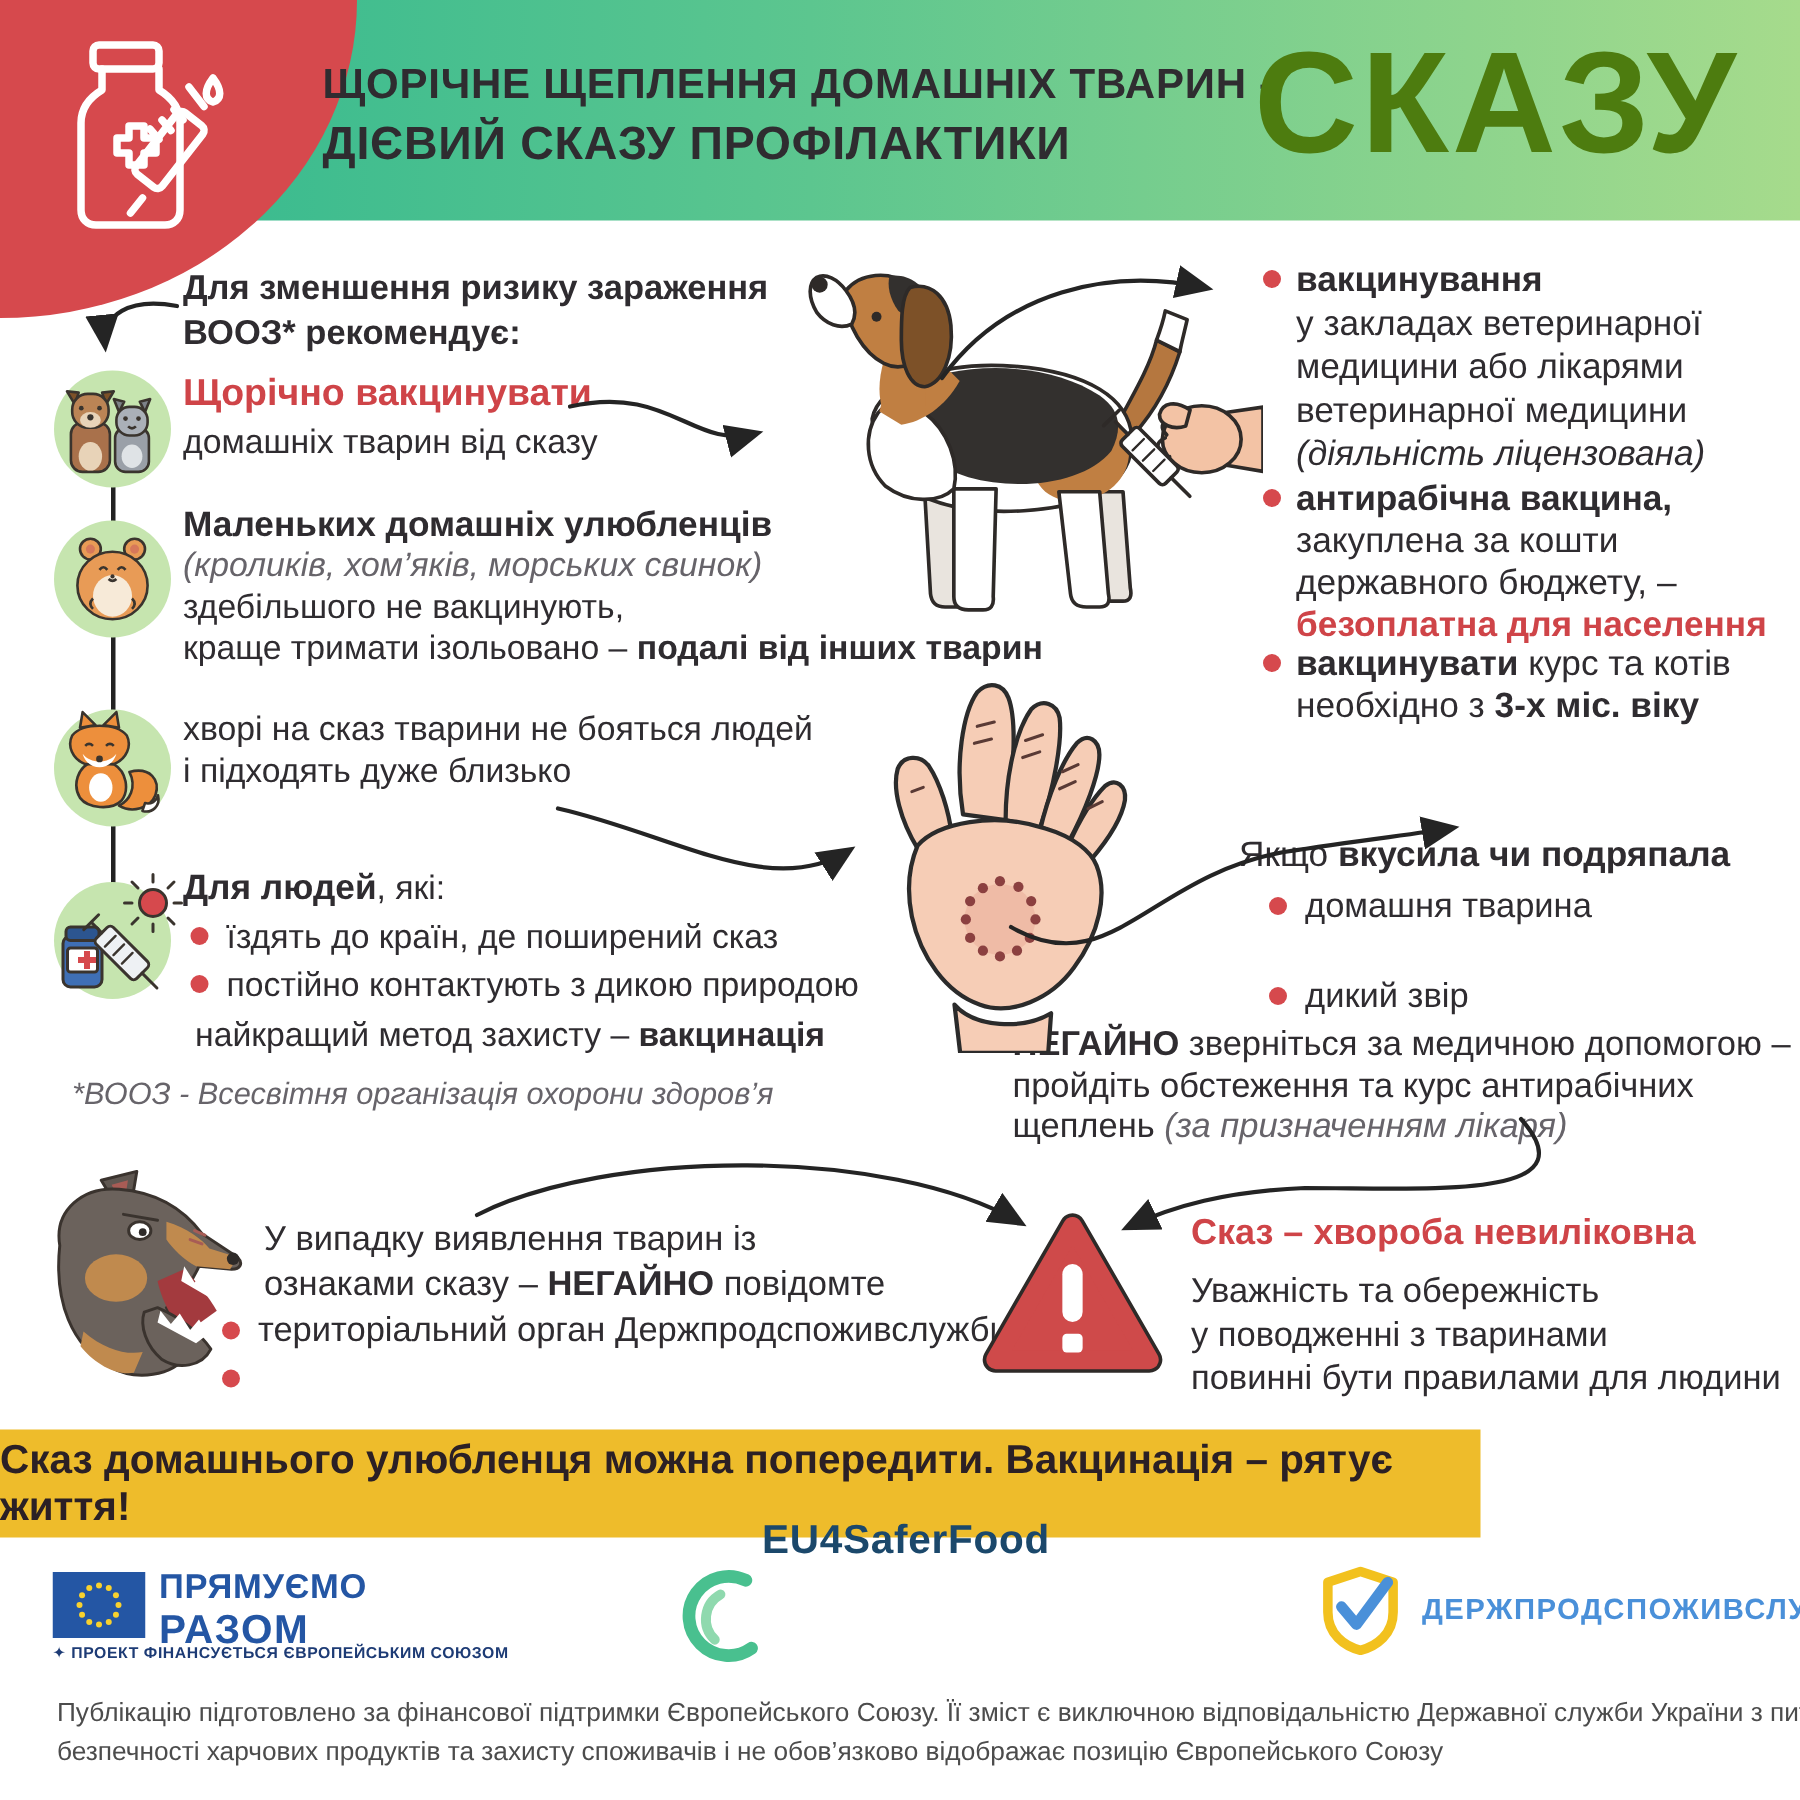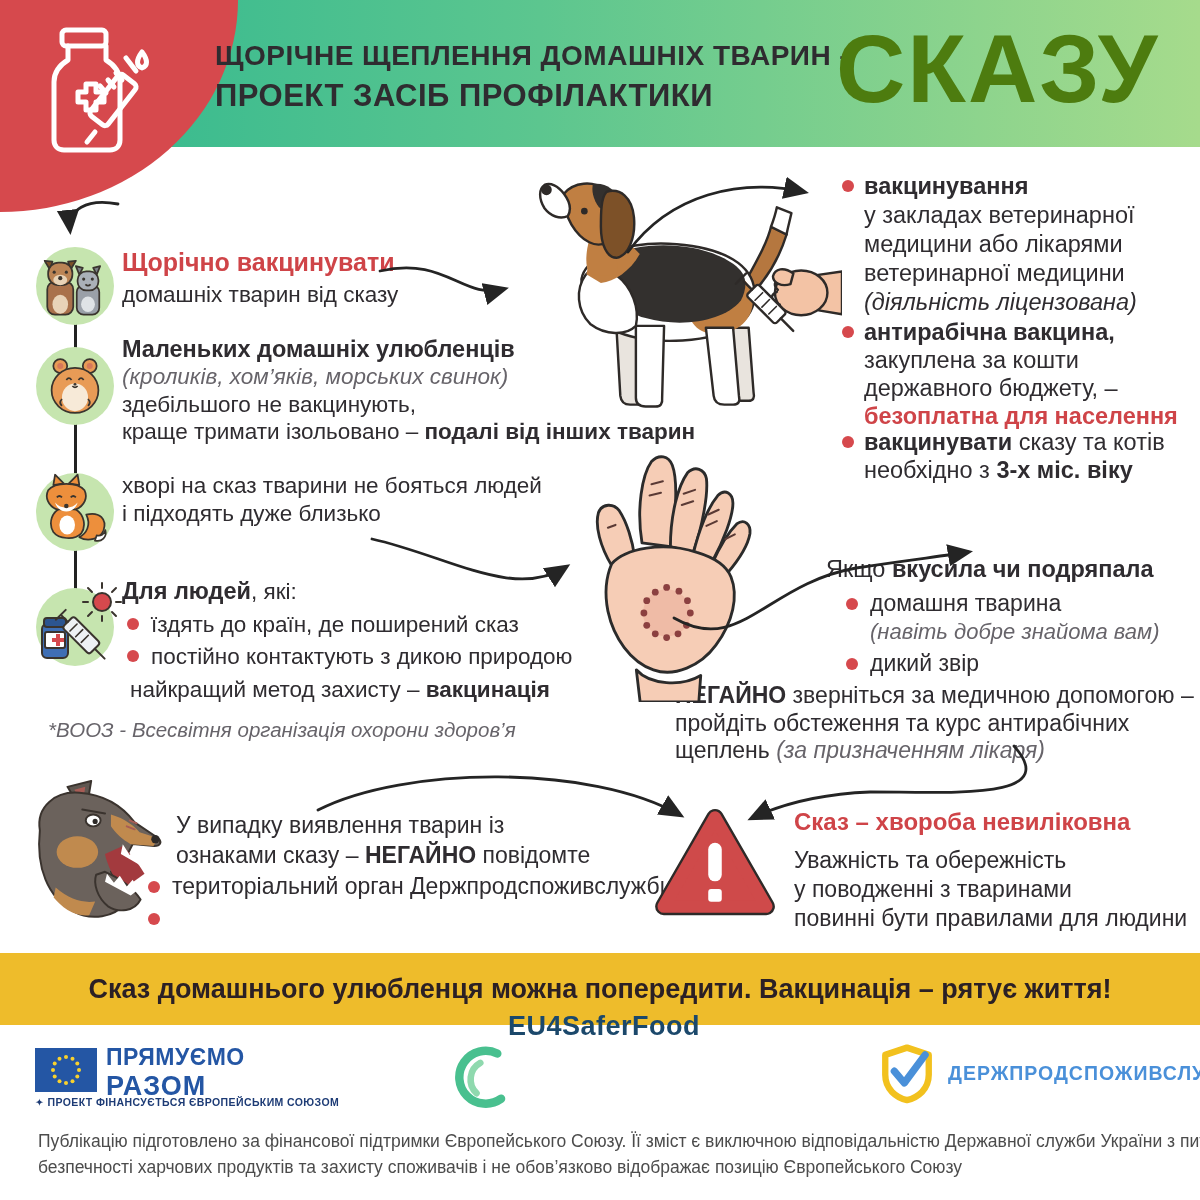--- a/index.html
+++ b/index.html
@@ -21,21 +21,21 @@
   
   .band{position:absolute;left:0;top:0;width:1200px;height:147px;
         background:linear-gradient(90deg,#2eb78f 0%,#5cc68f 45%,#a6db8c 100%);}
   .blob{position:absolute;left:0;top:0;width:238px;height:212px;background:#d6494d;
         border-bottom-right-radius:100% 100%;}
   .title1{font-size:28px;font-weight:800;letter-spacing:.5px;color:#2f2c30;white-space:nowrap;}
   .title2{font-size:31px;font-weight:800;letter-spacing:.5px;color:#2f2c30;white-space:nowrap;}
   .titleBig{font-size:96px;font-weight:800;letter-spacing:2px;color:#4d7c0f;white-space:nowrap;}
   .connector{position:absolute;left:74px;top:286px;width:2.5px;height:341px;background:#222;}
   .circle{position:absolute;width:78px;height:78px;border-radius:50%;background:var(--circle-green);}
-  .banner{position:absolute;left:0;top:953px;width:1200px;height:72px;background:var(--yellow);
+  .banner{position:absolute;left:0;top:953px;width:987px;height:72px;background:var(--yellow);
           display:flex;align-items:center;justify-content:center;}
   .banner-text{font-size:27px;font-weight:800;color:#2b2025;}
   .small-caps{font-size:10.5px;font-weight:700;letter-spacing:.4px;color:#1d3b75;white-space:nowrap;}
   .disc{font-size:17.5px;line-height:26px;color:#4c4c4c;white-space:nowrap;}
   svg{display:block;}
   .overlay{position:absolute;left:0;top:0;pointer-events:none;z-index:3;}
   .z2{z-index:2;}
 </style>
 </head>
 <body>
@@ -52,21 +52,21 @@
       <g>
         <rect x="62" y="52" width="22" height="52" rx="4" transform="rotate(38 73 78)"></rect>
         <path d="M86 36 L96 49"></path>
         <path d="M55 110 L47 120"></path>
         <path d="M60 64 l6 7 M68 58 l6 7 M76 51 l6 7"></path>
         <path d="M102 30 c6 8 6 14 0 16 c-6 -2 -6 -8 0 -16 Z"></path>
       </g>
     </g>
   </svg>
   <div class="abs title1" style="left:215px;top:40px;">ЩОРІЧНЕ ЩЕПЛЕННЯ ДОМАШНІХ ТВАРИН –</div>
-  <div class="abs title2" style="left:215px;top:78px;">ПРОЕКТ ЗАСІБ ПРОФІЛАКТИКИ</div>
+  <div class="abs title2" style="left:215px;top:78px;">ДІЄВИЙ СКАЗУ ПРОФІЛАКТИКИ</div>
   <div class="abs titleBig" style="left:836px;top:14px;">СКАЗУ</div>
 
   <svg class="overlay" width="1200" height="1200" viewBox="0 0 1200 1200">
     <defs>
       <marker id="ah" markerWidth="10" markerHeight="9" refX="7.2" refY="4" orient="auto">
         <path d="M0,0 L9,4 L0,8 Z" fill="#242424"></path>
       </marker>
     </defs>
     <g fill="none" stroke="#242424" stroke-width="2.8" stroke-linecap="round">
       <path d="M 118 204 C 86 198 68 210 70 230" marker-end="url(#ah)"></path>
@@ -147,20 +147,24 @@
       <path d="M32 62 h4 v-4 h4 v4 h4 v4 h-4 v4 h-4 v-4 h-4 Z" fill="#d6494d" stroke="none"></path>
       <g transform="rotate(-45 62 60)">
         <rect x="54" y="40" width="16" height="38" rx="3" fill="#eef1f4"></rect>
         <path d="M57 48 h10 M57 56 h10 M57 64 h10" stroke-width="1.6"></path>
         <path d="M62 40 v-10 M55 30 h14"></path>
         <path d="M62 78 v14"></path>
       </g>
     </g>
   </svg>
 
+  <div class="abs t b" style="left:122px;top:176px;font-size:23px;line-height:30px;">
+    <div>Для зменшення ризику зараження</div>
+    <div>ВООЗ* рекомендує:</div>
+  </div>
 
   <div class="abs" style="left:122px;top:248px;">
     <div class="h red" style="font-size:25px;">Щорічно вакцинувати</div>
     <div class="t" style="margin-top:4px;">домашніх тварин від сказу</div>
   </div>
 
   <div class="abs" style="left:122px;top:336px;">
     <div class="h">Маленьких домашніх улюбленців</div>
     <div class="t i gray">(кроликів, хом’яків, морських свинок)</div>
     <div class="t">здебільшого не вакцинують,</div>
@@ -228,21 +232,21 @@
   <span class="dot" style="left:842px;top:326px;"></span>
   <div class="abs" style="left:864px;top:318px;font-size:23.5px;line-height:28px;">
     <div class="b">антирабічна вакцина,</div>
     <div>закуплена за кошти</div>
     <div>державного бюджету, –</div>
     <div class="b red">безоплатна для населення</div>
   </div>
 
   <span class="dot" style="left:842px;top:436px;"></span>
   <div class="abs" style="left:864px;top:428px;font-size:23.5px;line-height:28px;">
-    <div><span class="b">вакцинувати</span><span> сказу та котів</span></div>
+    <div><span class="b">вакцинувати</span><span> курс та котів</span></div>
     <div><span>необхідно з </span><span class="b">3-х міс. віку</span></div>
   </div>
 
   <svg class="abs z2" style="left:583px;top:452px;" width="190" height="250" viewBox="0 0 200 264">
     <g stroke="#2b2b2b" stroke-width="3" stroke-linejoin="round" stroke-linecap="round">
       <path d="M30 120 C18 100 12 78 16 64 C20 54 32 54 38 62 C46 74 52 94 54 110 Z" fill="#f6cdb6"></path>
       <path d="M62 96 C56 60 62 24 72 10 C80 2 90 4 94 14 C100 30 98 66 92 100 Z" fill="#f6cdb6"></path>
       <path d="M92 100 C92 66 100 36 110 22 C118 14 128 18 130 28 C132 44 126 78 116 106 Z" fill="#f6cdb6"></path>
       <path d="M116 108 C122 82 132 58 142 46 C150 38 158 44 158 54 C158 68 148 94 136 116 Z" fill="#f6cdb6"></path>
       <path d="M136 118 C144 100 154 84 162 76 C170 70 177 76 176 86 C174 98 164 114 152 128 Z" fill="#f6cdb6"></path>
@@ -269,21 +273,20 @@
         <circle cx="67" cy="183" r="3.6"></circle>
       <circle cx="64" cy="170" r="3.6"></circle>
         <circle cx="67" cy="157" r="3.6"></circle>
         <circle cx="76" cy="148" r="3.6"></circle>
     </g>
   </svg>
 
   <div class="abs" style="left:826px;top:556px;font-size:23.5px;"><span>Якщо </span><span class="b">вкусила чи подряпала</span></div>
   <span class="dot" style="left:846px;top:598px;"></span>
   <div class="abs t" style="left:870px;top:590px;font-size:23px;">домашня тварина</div>
-  <div class="abs t i gray" style="left:870px;top:618px;font-size:22px;">(навіть добре знайома вам)</div>
   <span class="dot" style="left:846px;top:658px;"></span>
   <div class="abs t" style="left:870px;top:650px;font-size:23px;">дикий звір</div>
 
   <div class="abs" style="left:675px;top:682px;font-size:23px;line-height:27.5px;white-space:nowrap;">
     <div><span class="b">НЕГАЙНО</span><span> зверніться за медичною допомогою –</span></div>
     <div>пройдіть обстеження та курс антирабічних</div>
     <div><span>щеплень </span><span class="i gray">(за призначенням лікаря)</span></div>
   </div>
 
   <svg class="abs z2" style="left:28px;top:780px;" width="158" height="150" viewBox="0 0 160 150">

